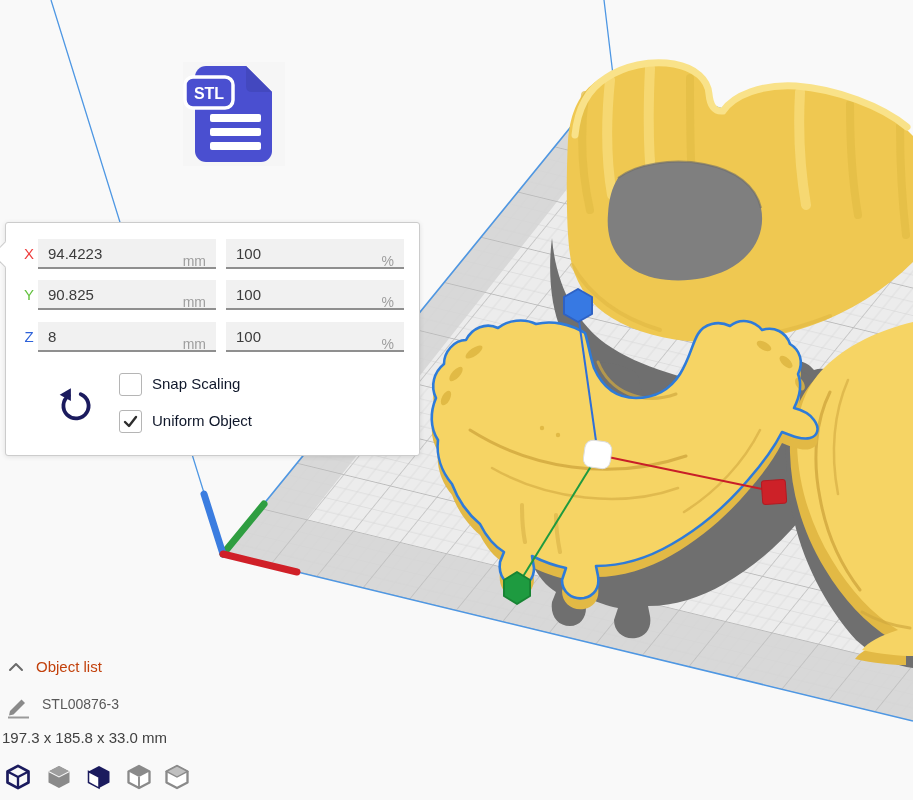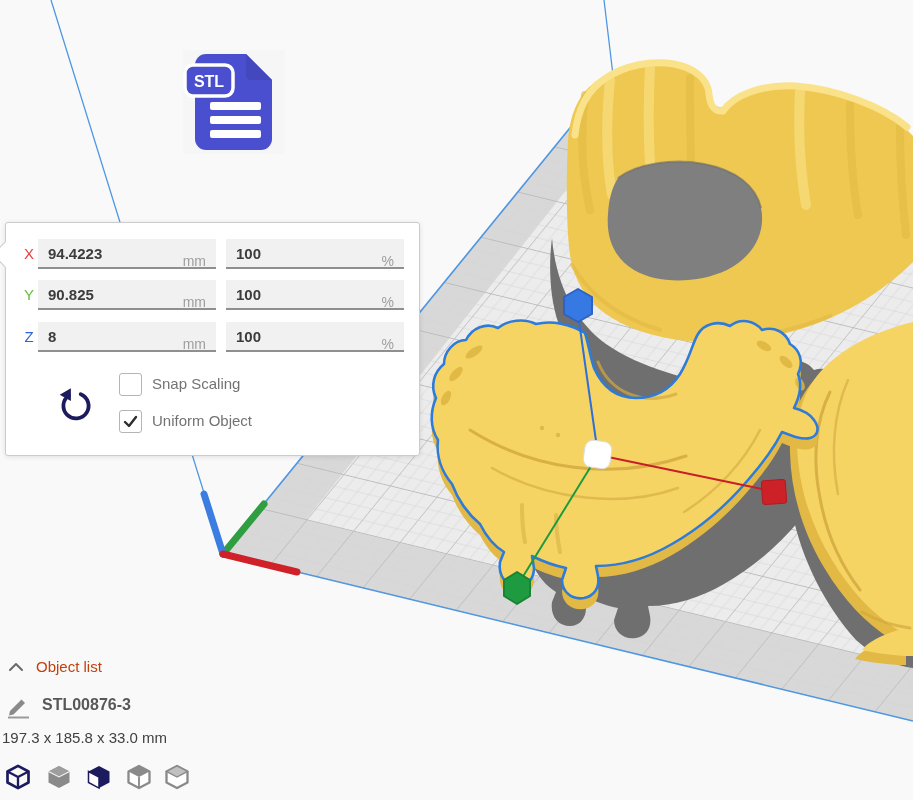--- a/index.html
+++ b/index.html
@@ -1,47 +1,47 @@
 <!DOCTYPE html>
 <html><head>
 <meta charset="utf-8">
 <style>
   html,body{margin:0;padding:0;width:913px;height:800px;overflow:hidden;
     font-family:"Liberation Sans",sans-serif;background:#f9f9f9;}
   .viewport{position:absolute;left:0;top:0;width:913px;height:800px;background:#f9f9f9;}
   .scene{position:absolute;left:0;top:0;}
 
   
-  .stl-icon{position:absolute;left:183px;top:50px;width:102px;height:104px;background:#f6f6f6;}
+  .stl-icon{position:absolute;left:183px;top:62px;width:102px;height:104px;background:#f6f6f6;}
 
   
   .scale-panel{position:absolute;left:5px;top:222px;width:413px;height:232px;background:#ffffff;
     border:1px solid #cccccc;border-radius:3px;box-shadow:0 1px 5px rgba(0,0,0,.10);}
   .panel-tail{position:absolute;left:-10px;top:22px;width:18px;height:18px;background:#ffffff;
     border-left:1px solid #cccccc;border-bottom:1px solid #cccccc;transform:rotate(45deg);}
   .axis-label{position:absolute;width:18px;text-align:center;font-size:15px;line-height:30px;}
   .ax-x{color:#ee3d3d;} .ax-y{color:#63c13e;} .ax-z{color:#2e62d9;}
   .field-wrap{position:absolute;width:178px;height:30px;}
   .field-wrap input{width:100%;height:100%;box-sizing:border-box;background:#f1f1f1;border:0;
     border-bottom:2px solid #8f8f8f;padding:0 38px 0 10px;font-family:"Liberation Sans",sans-serif;
-    font-size:15px;color:#3c3c3c;outline:none;font-weight:bold;}
+    font-size:15px;color:#3c3c3c;outline:none;}
   .unit{position:absolute;right:10px;top:14px;font-size:14px;color:#9e9e9e;pointer-events:none;}
   .cb{position:absolute;left:113px;width:21px;height:21px;background:#fff;border:1px solid #b5b5b5;
     border-radius:3px;}
   .cb svg{position:absolute;left:2px;top:2px;}
-  .cb-label{position:absolute;left:146px;font-size:15px;color:#737373;line-height:23px;}
+  .cb-label{position:absolute;left:146px;font-size:15px;color:#0f172a;line-height:23px;}
   .reset-btn{position:absolute;left:48px;top:164px;width:38px;height:40px;cursor:pointer;}
 
   
   .obj-header{position:absolute;left:8px;top:658px;height:20px;}
   .obj-header .chev{position:absolute;left:0;top:3px;}
   .obj-header .hdr-text{position:absolute;left:28px;top:0;font-size:15px;color:#c2410c;white-space:nowrap;}
   .obj-item{position:absolute;left:6px;top:695px;height:22px;}
   .obj-item .pencil{position:absolute;left:0;top:0;}
-  .obj-item .item-text{position:absolute;left:36px;top:1px;font-size:16px;color:#585858;white-space:nowrap;font-weight:bold;}
+  .obj-item .item-text{position:absolute;left:36px;top:1px;font-size:14px;color:#585858;white-space:nowrap;}
   .obj-dims{position:absolute;left:2px;top:729px;font-size:15px;color:#414141;white-space:nowrap;}
   .view-icons{position:absolute;left:4px;top:762px;height:32px;}
   .view-icons .vi{position:absolute;top:0;width:28px;height:32px;cursor:pointer;}
 </style>
 </head>
 <body>
 
 <div class="viewport">
 
 <svg class="scene" width="913" height="800" viewBox="0 0 913 800">

